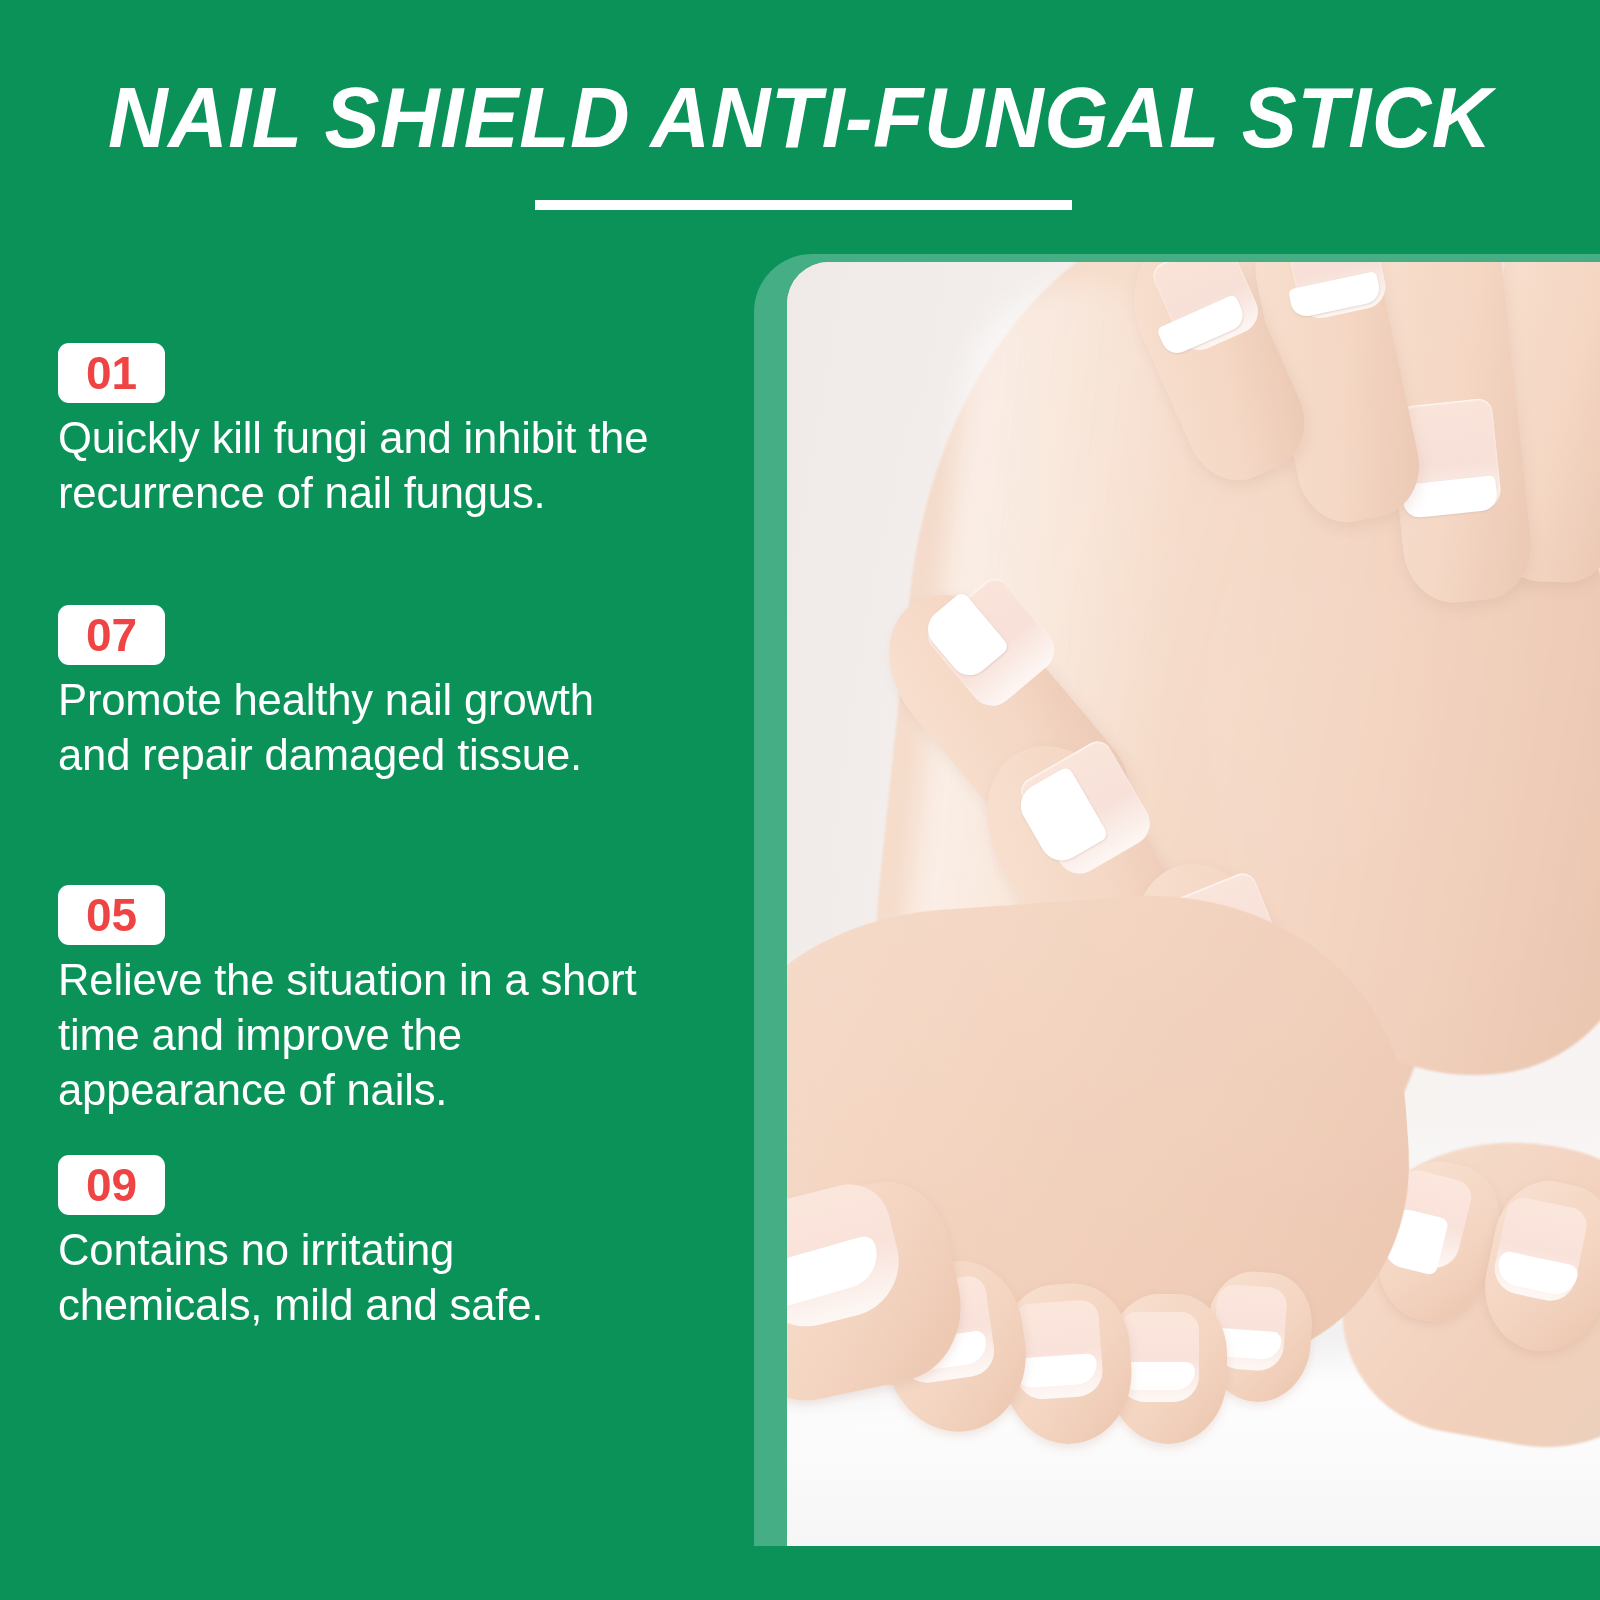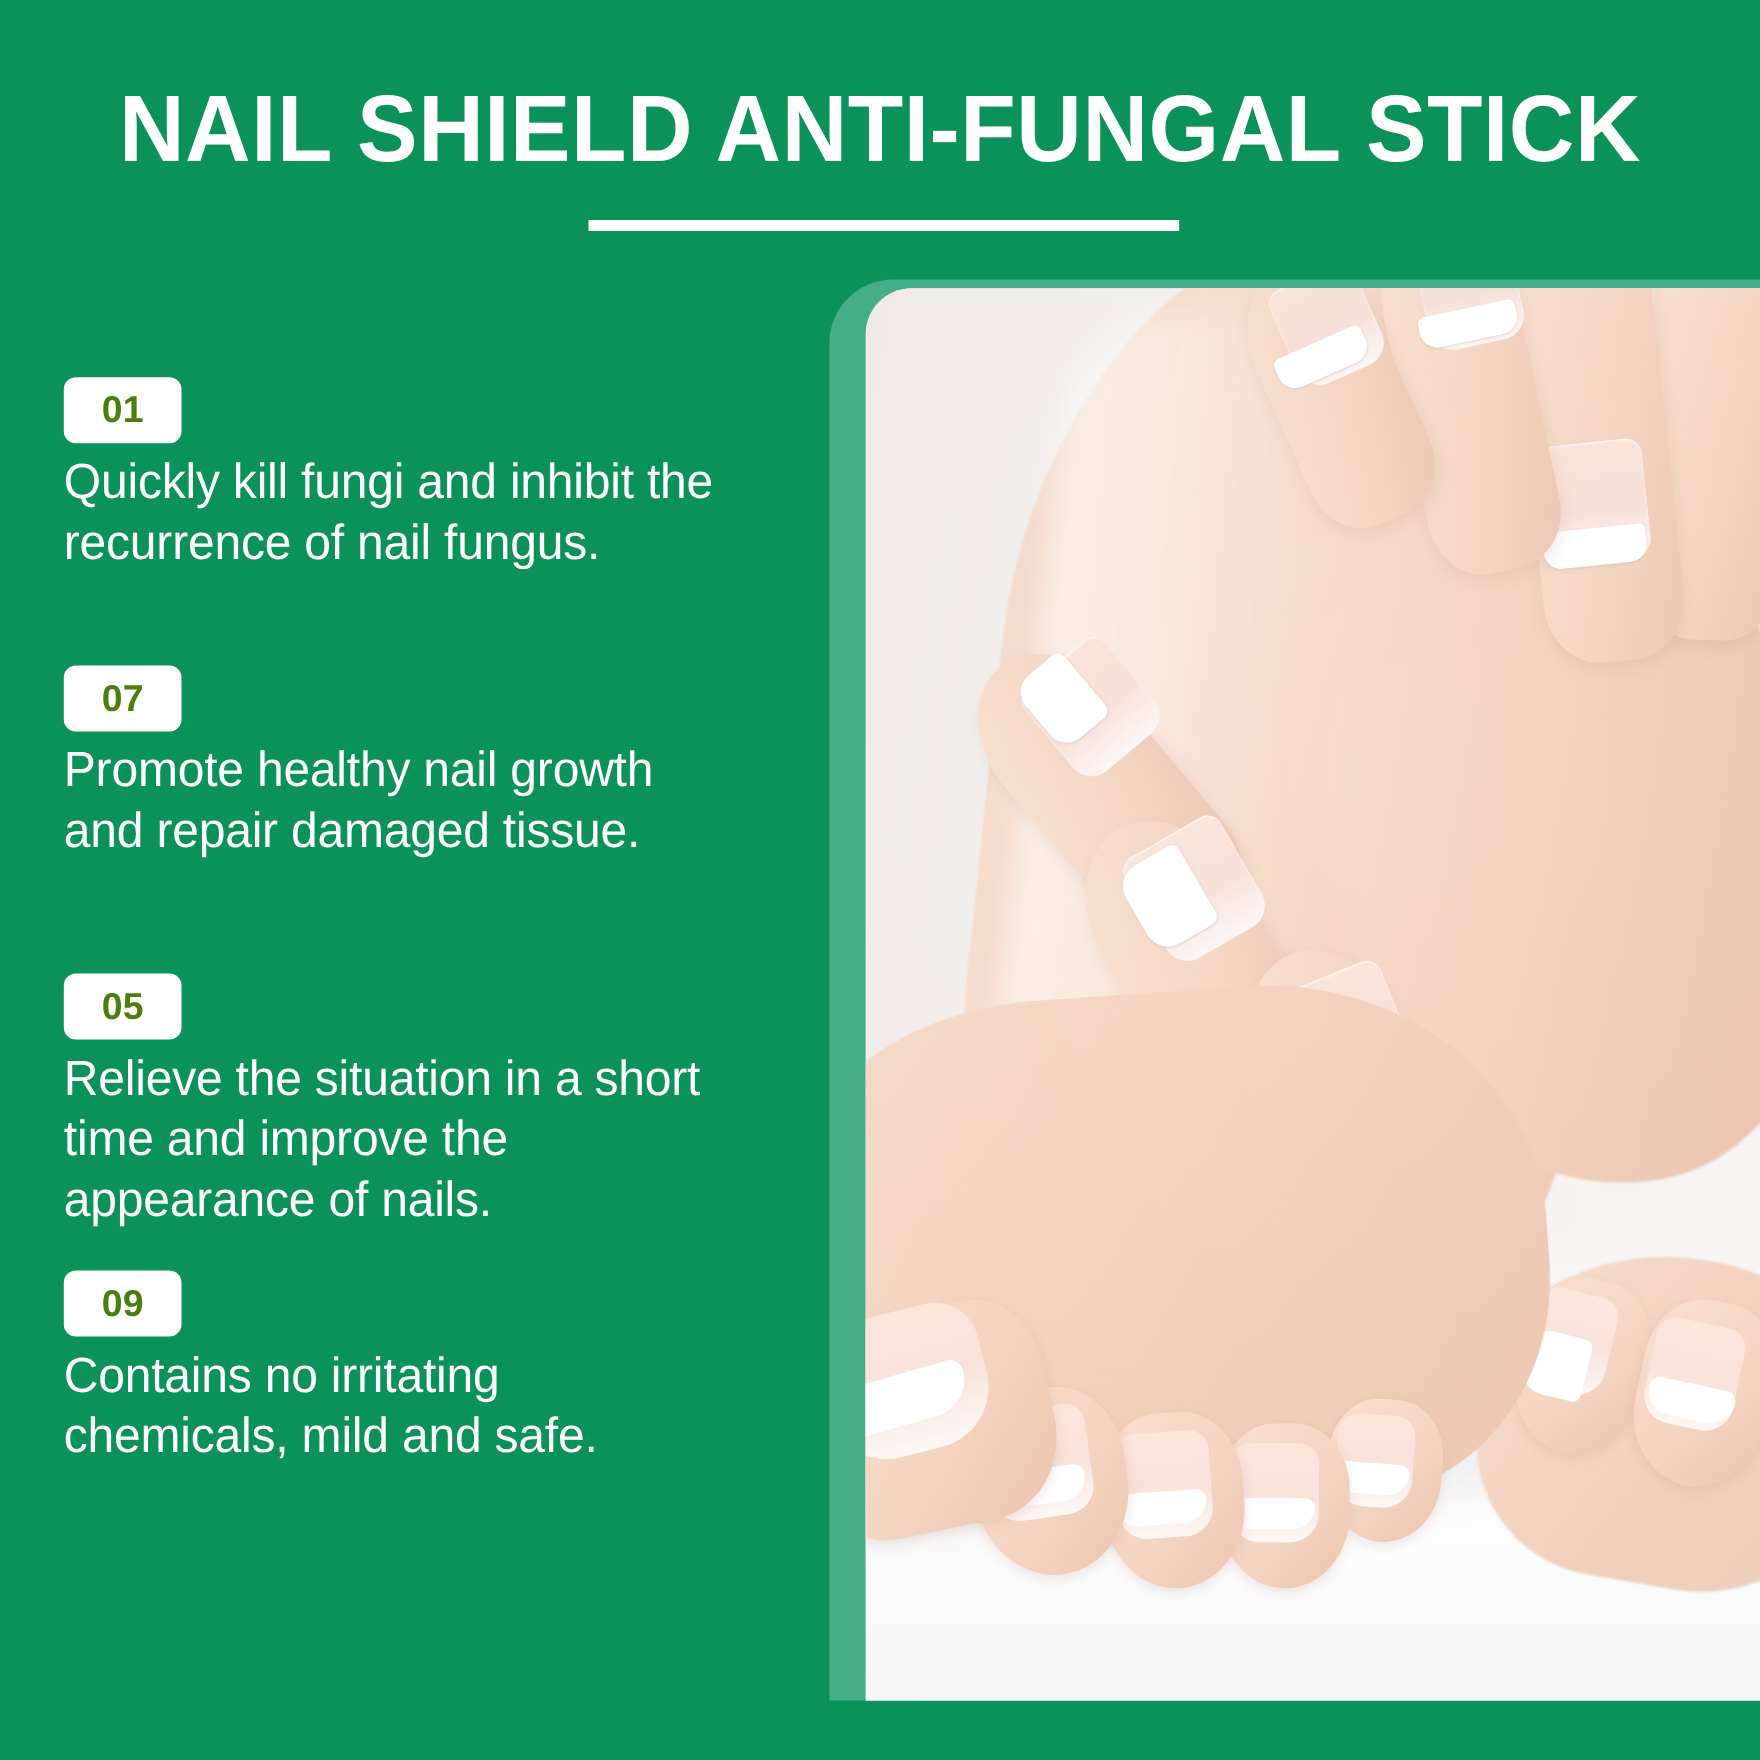--- a/index.html
+++ b/index.html
@@ -6,21 +6,21 @@
   body{
     width:1600px;height:1600px;
     background:#0a9259;
     font-family:"Liberation Sans", sans-serif;
     overflow:hidden;
     position:relative;
   }
 
   
   #title-area{
-    position:absolute; left:0; top:0; width:1560px; height:240px;
+    position:absolute; left:0; top:0; width:1560px; height:240px;font-style:italic;
   }
   #page-title{
     position:absolute; left:0; top:74px; width:1600px;
     text-align:center;
     color:#ffffff;
     font-size:86px;
     font-weight:700;
     letter-spacing:0.5px;
     line-height:1;
     transform:scaleX(0.96);
@@ -49,22 +49,22 @@
 
   .badge{
     margin-left:58px;
     width:107px; height:60px;
     background:#ffffff;
     border-radius:11px;
     display:flex; align-items:center; justify-content:center;
     box-sizing:border-box;
   }
   .badge-num{
-    color:#4d7c0f;
-    font-size:34px;
+    color:#ef4444;
+    font-size:46px;
     font-weight:700;
     line-height:1;
     letter-spacing:0px;
   }
   .feature-text{
     margin-left:58px;
     margin-top:8px;
     width:630px;
     color:#ffffff;
     font-size:45px;

